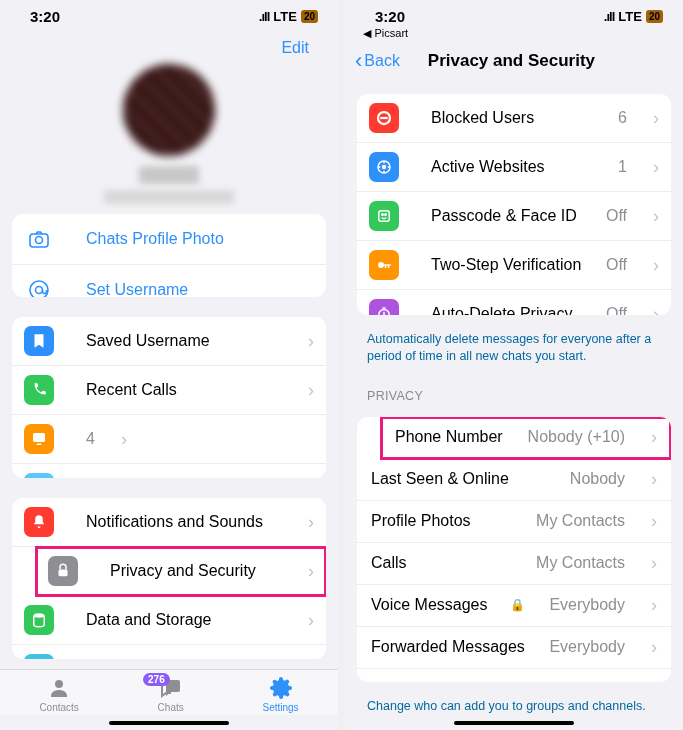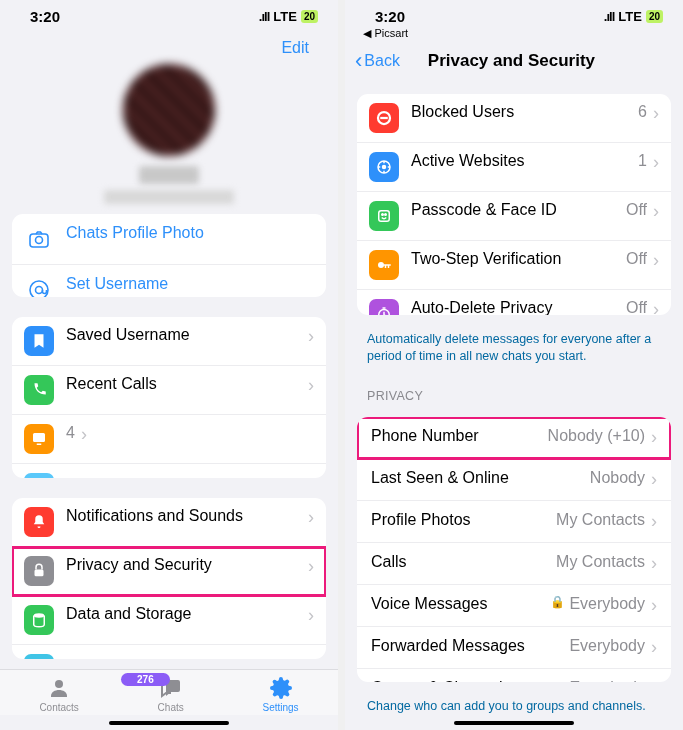--- a/index.html
+++ b/index.html
@@ -28,21 +28,21 @@
     align-items: center;
     padding: 8px 20px 4px 30px;
     font-size: 15px;
     font-weight: 600;
     color: #000;
   }
   .status-right { display: flex; align-items: center; gap: 4px; font-size: 13px; }
   .signal { font-weight: bold; letter-spacing: -1px; }
   .battery-box {
     display: inline-flex; align-items: flex-start;
-    background: #bef264; border-radius: 3px;
+    background: #a16207; border-radius: 3px;
     padding: 0 3px; font-size: 10px; font-weight: 600;
     height: 13px; line-height: 13px;
   }
   .back-app { font-size: 11px; color: #000; padding: 0 18px; margin-top: -2px; }
 
   .left-header {
     display: flex; justify-content: space-between; align-items: flex-start;
     padding: 10px 29px 6px;
   }
   .qr-icon { color: #2e90fa; font-size: 20px; }
@@ -67,37 +67,38 @@
   .profile-sub {
     margin-top: 6px; width: 130px; height: 14px;
     background: #d8d8d8; filter: blur(3px); border-radius: 3px;
   }
 
   .card {
     background: #fff; border-radius: 11px; margin: 10px 12px;
     overflow: hidden;
   }
   .row {
-    display: flex; align-items: flex-start; padding: 10px 12px;
+    display: flex; align-items: center; padding: 10px 12px;
     border-bottom: 1px solid #ececef;
     position: relative;
+    gap: 20px;
   }
   .row:last-child { border-bottom: none; }
   .row-icon {
     width: 30px; height: 30px; border-radius: 7px;
     display: flex; align-items: center; justify-content: center;
     margin-right: 12px; flex-shrink: 0;
   }
   .row-icon svg { width: 18px; height: 18px; }
   .row-label { flex: 1; color: #000; font-size: 16px; }
   .row-label.blue { color: #2e90fa; }
   .row-value { color: #8e8e93; font-size: 16px; margin-right: 6px; }
   .chevron { color: #c4c4c8; font-size: 18px; }
   .row.highlighted {
-    outline: 3px solid #ec1a7b; outline-offset: -2px; z-index: 2;
+    outline: 3px solid #ec1a7b; outline-offset: -2px; z-index: 2; margin-left: 24px;
   }
 
   .right-header {
     display: flex; align-items: center; padding: 8px 10px 10px;
   }
   .back-btn { color: #2e90fa; font-size: 16px; display: flex; align-items: center; gap: 2px; }
   .back-chevron { font-size: 22px; font-weight: 300; }
   .right-title {
     flex: 1; text-align: center; font-weight: 600; font-size: 17px; color: #000;
     margin-left: -50px;
@@ -125,21 +126,21 @@
   }
   .tab {
     display: flex; flex-direction: column; align-items: center;
     font-size: 10px; color: #8e8e93; gap: 2px; position: relative;
   }
   .tab.active { color: #2e90fa; }
   .tab svg { width: 26px; height: 24px; }
   .badge {
     position: absolute; top: -3px; right: 14px;
     background: #8b5cf6; color: #fff; border-radius: 9px;
-    font-size: 10px; padding: 1px 16px; font-weight: 600;
+    font-size: 10px; padding: 1px 5px; font-weight: 600;
   }
   .home-indicator {
     width: 120px; height: 4.5px; background: #000; border-radius: 3px;
     margin: 6px auto 5px;
   }
   .ic-outline { width:30px; height:30px; display:flex;align-items:center;justify-content:center;margin-right:12px;flex-shrink:0; }
   .ic-outline svg { width: 24px; height: 24px; stroke: #2e90fa; fill: none; stroke-width: 1.6; }
 </style>
 </head>
 <body>

